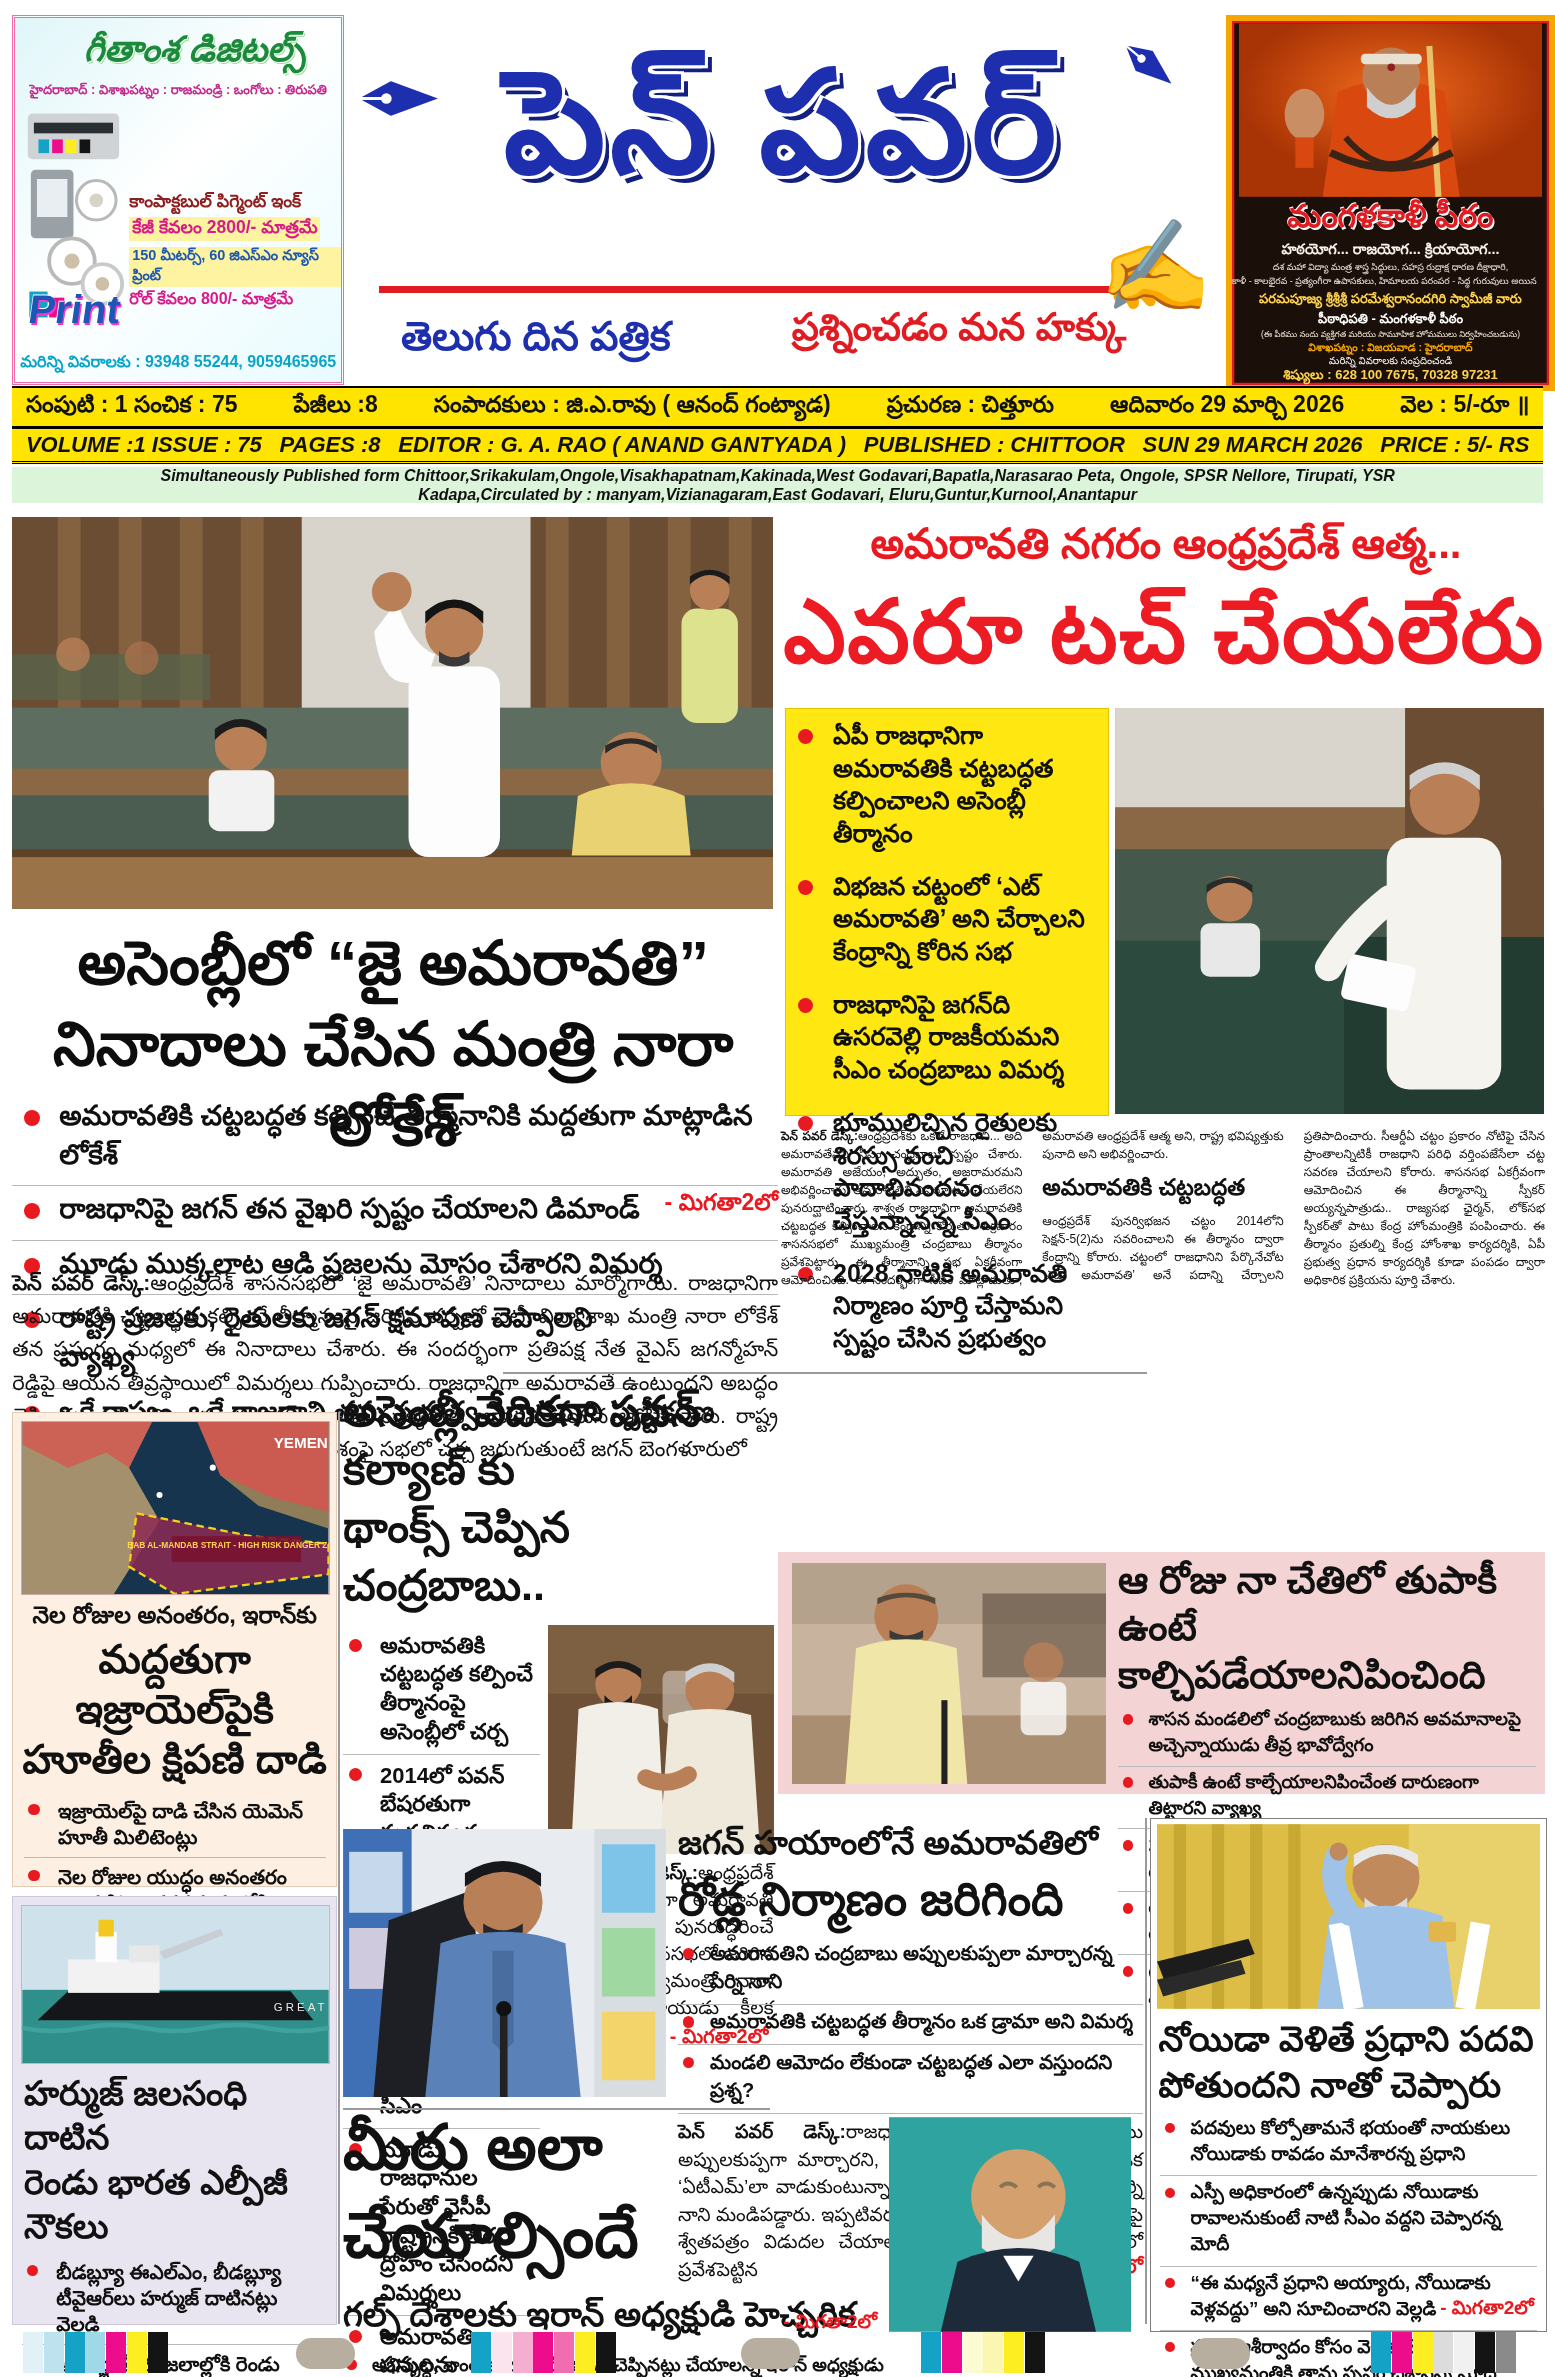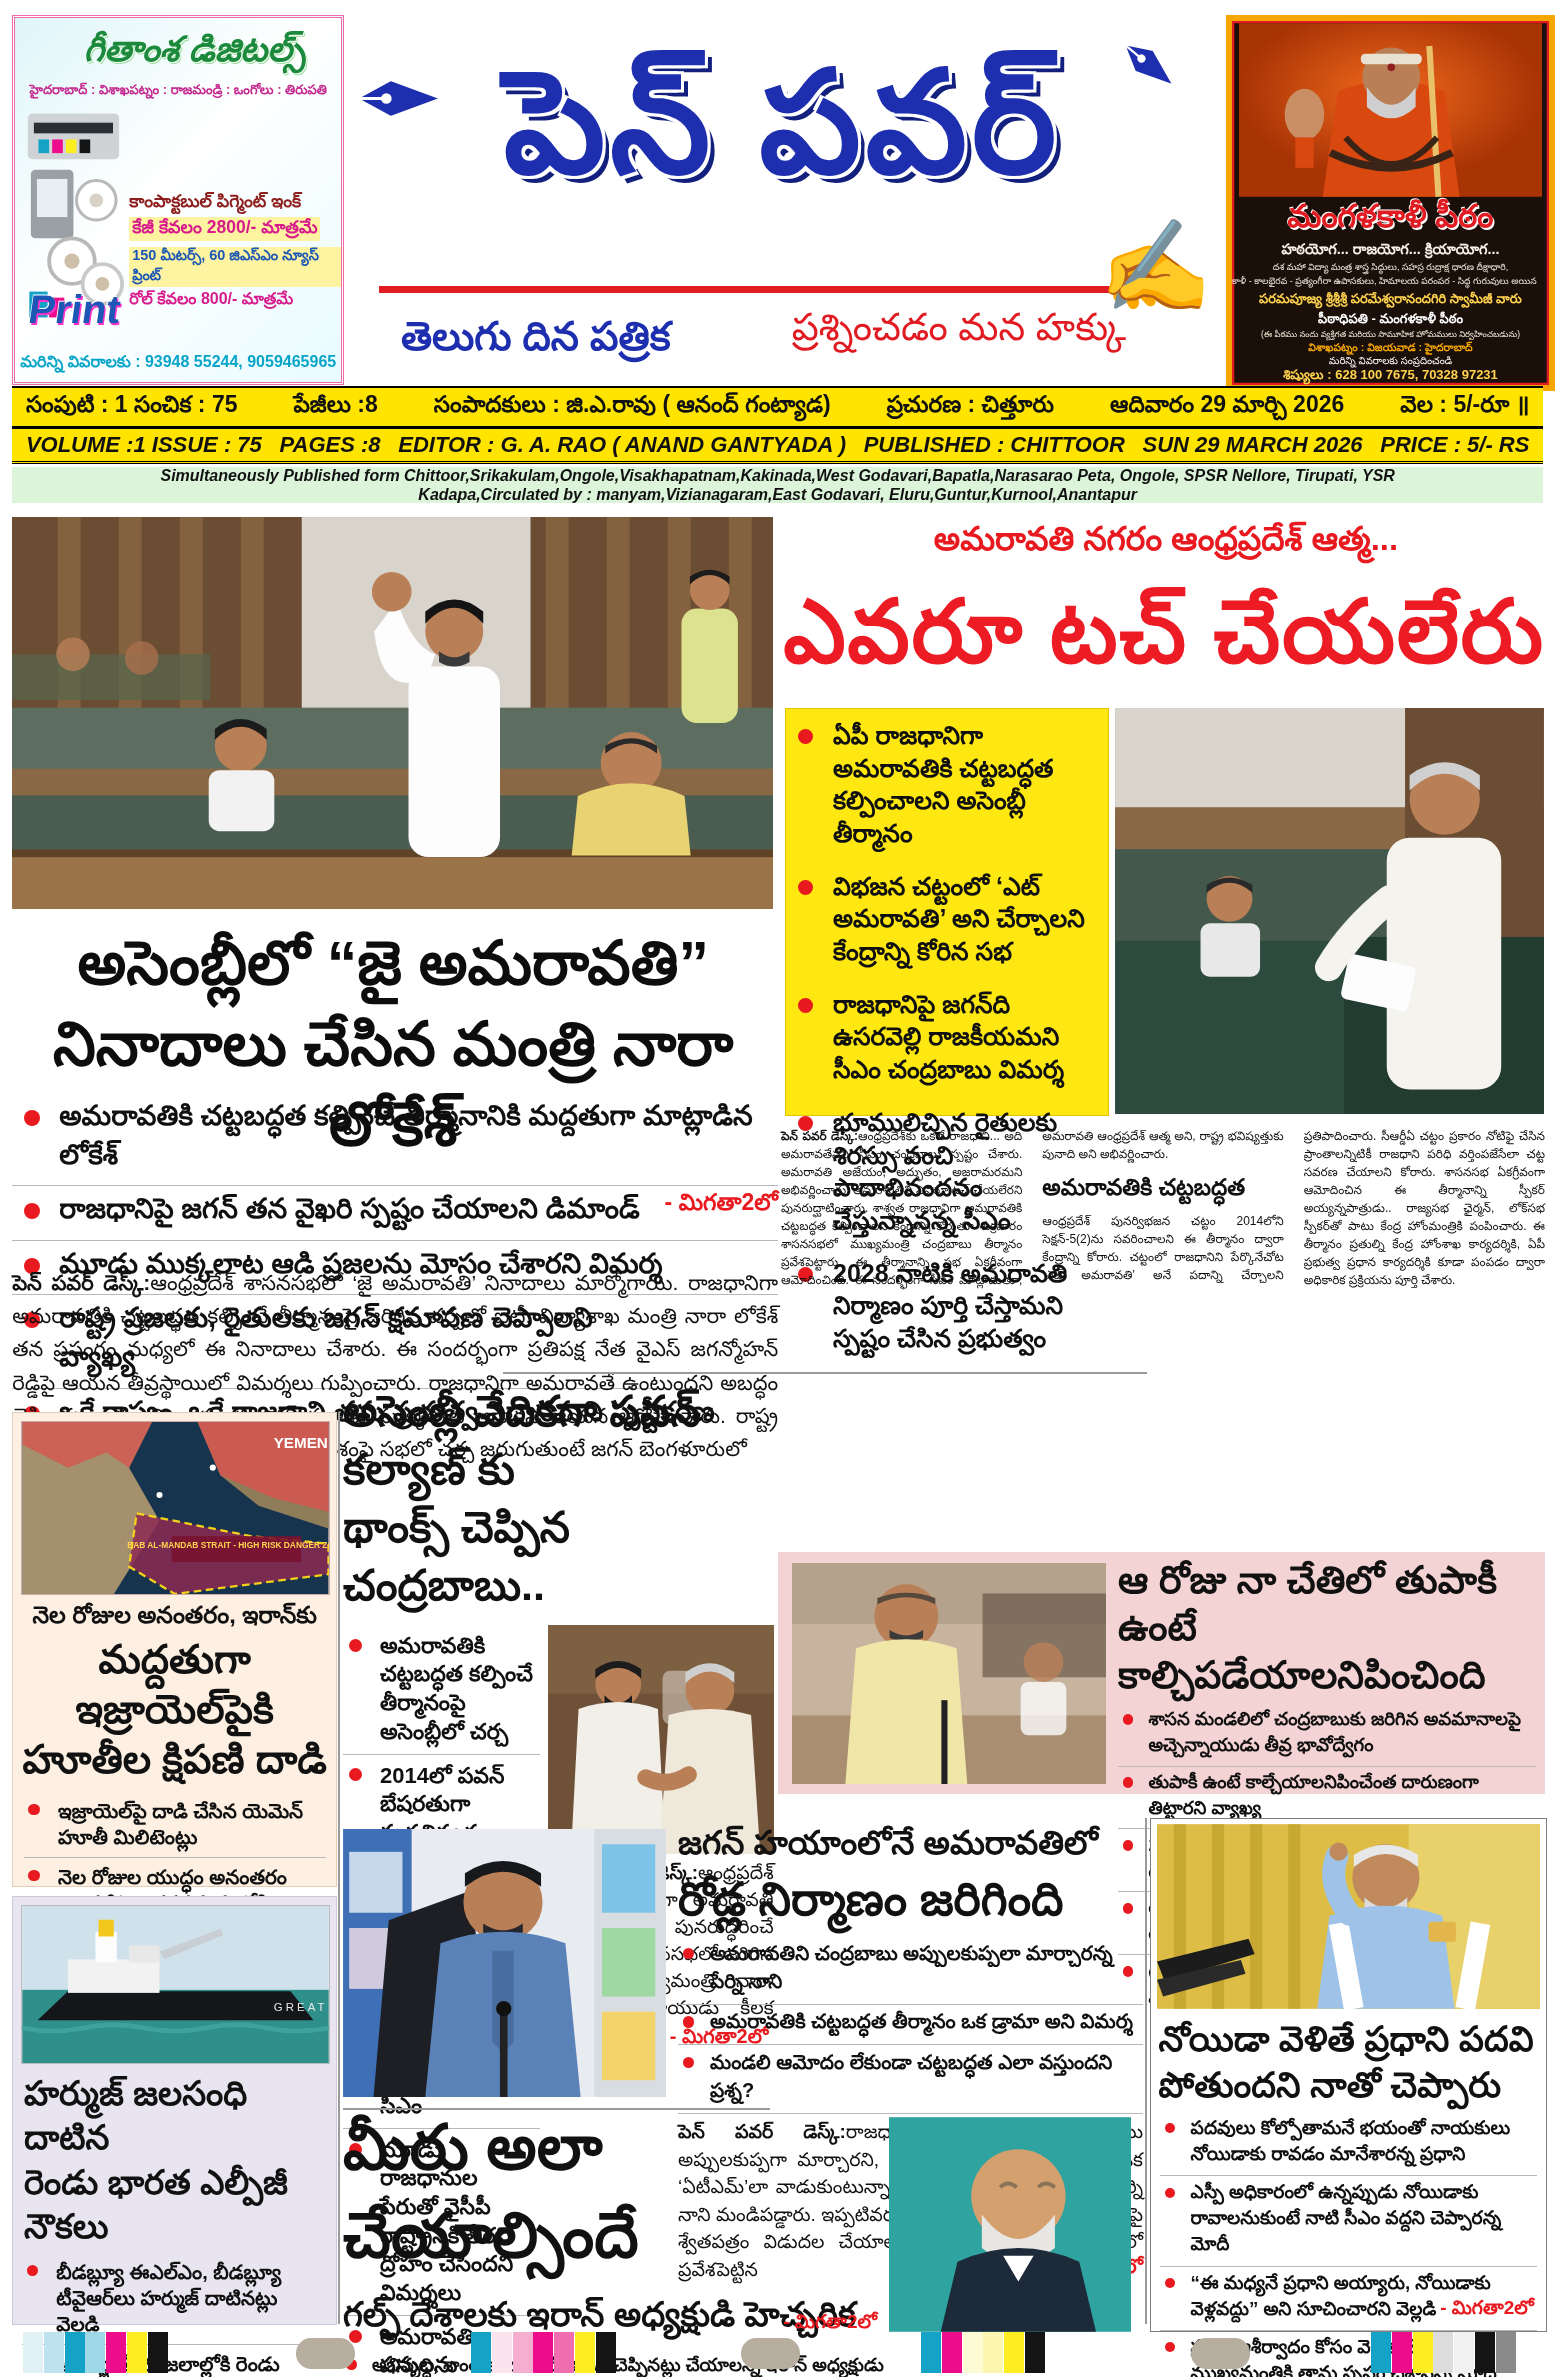--- a/index.html
+++ b/index.html
@@ -26,21 +26,21 @@
 
   #mast{left:348px;top:15.2px;width:869px;height:364px;}
   .mast-title{position:absolute;left:0;top:7.6px;width:100%;text-align:center;
       font-size:143px;font-weight:900;color:#1d2fae;letter-spacing:4.6px;line-height:1.4;
       text-shadow:3px 3px 0 #fff,-3px -3px 0 #fff,3px -3px 0 #fff,-3px 3px 0 #fff,
                   6.9px 6.9px 0 #13207d;}
   #nib-left{position:absolute;left:4.6px;top:49px;}
   #nib-right{position:absolute;right:34px;top:23px;transform:rotate(40deg);}
   .mast-rule{position:absolute;left:30.5px;top:271px;width:808px;height:6.9px;background:#e11b22;}
   .tag-blue{position:absolute;left:53px;top:299px;font-size:40px;font-weight:900;color:#1d2fae;}
-  .tag-red{position:absolute;right:91px;top:291px;font-size:38px;font-weight:400;color:#e11b22;margin-left:9px;}
+  .tag-red{position:absolute;right:91px;top:291px;font-size:38px;font-weight:700;color:#e11b22;margin-left:9px;}
   #hand-icon{position:absolute;right:4.6px;top:206px;font-size:91px;color:#e11b22;line-height:1;}
 
   #ad-right{left:1226px;top:15.2px;width:317px;height:364px;border:6.9px solid #f5a600;
             background:#1b0f0a;overflow:hidden;box-shadow:inset 0 0 0 2.3px #e11b22;}
   #guru-art{position:absolute;left:6.9px;top:2.3px;}
   .adr-title{position:absolute;left:0;top:177px;width:100%;text-align:center;font-size:32px;font-weight:900;
              color:#e11b22;text-shadow:1.5px 1.5px 0 #fff,-0.8px -0.8px 0 #fff;}
   .adr-l1{position:absolute;left:0;top:220px;width:100%;text-align:center;font-size:14.5px;color:#f7f2e8;font-weight:bold;}
   .adr-l2{position:absolute;left:0;top:241px;width:100%;text-align:center;font-size:9.1px;color:#efe8da;}
   .adr-l3{position:absolute;left:0;top:255px;width:100%;font-size:9.1px;color:#efe8da;}
@@ -55,21 +55,21 @@
   #info{left:12.2px;top:386px;width:1531px;border-top:2.3px solid #000;border-bottom:3px double #000;background:#ffe400;}
   .irow{display:flex;justify-content:space-between;align-items:center;padding:3px 13.7px;font-weight:bold;}
   .irow1{font-size:23px;border-bottom:3px solid #000;}
   .irow2{font-size:22px;font-style:italic;}
   #pubstrip{left:12.2px;top:467px;width:1531px;height:36px;background:#dbf4da;
             display:flex;align-items:center;justify-content:center;}
   #pubstrip div{font-size:16px;font-style:italic;font-weight:bold;text-align:center;max-width:1311px;line-height:1.2;}
 
   
   .h-center{text-align:center;font-weight:900;}
-  #am-kicker{left:785px;top:520px;width:762px;font-size:33px;color:#e8191f;}
+  #am-kicker{left:785px;top:520px;width:762px;font-size:42px;color:#e8191f;}
   #am-head{left:779px;top:581px;width:770px;font-size:88px;color:#ed1c24;letter-spacing:1.5px;}
   #yellow-box{left:785px;top:708px;width:322px;height:406px;background:#ffe711;border:1.5px solid #e8c400;}
   #photo-cbn{left:1115px;top:708px;width:429px;height:406px;}
   #am-body{left:781px;top:1127px;width:764px;height:418px;column-count:3;column-gap:20px;}
   #am-body p{margin:0 0 10.7px;font-size:12px;line-height:1.5;text-align:justify;}
   #am-body h4{margin:1.5px 0 6.1px;font-size:23px;}
   .desk{font-weight:900;}
   .more{color:#e8191f;font-weight:900;font-size:23px;text-align:right;}
 
   #photo-main{left:12.2px;top:517px;width:761px;height:392px;}

